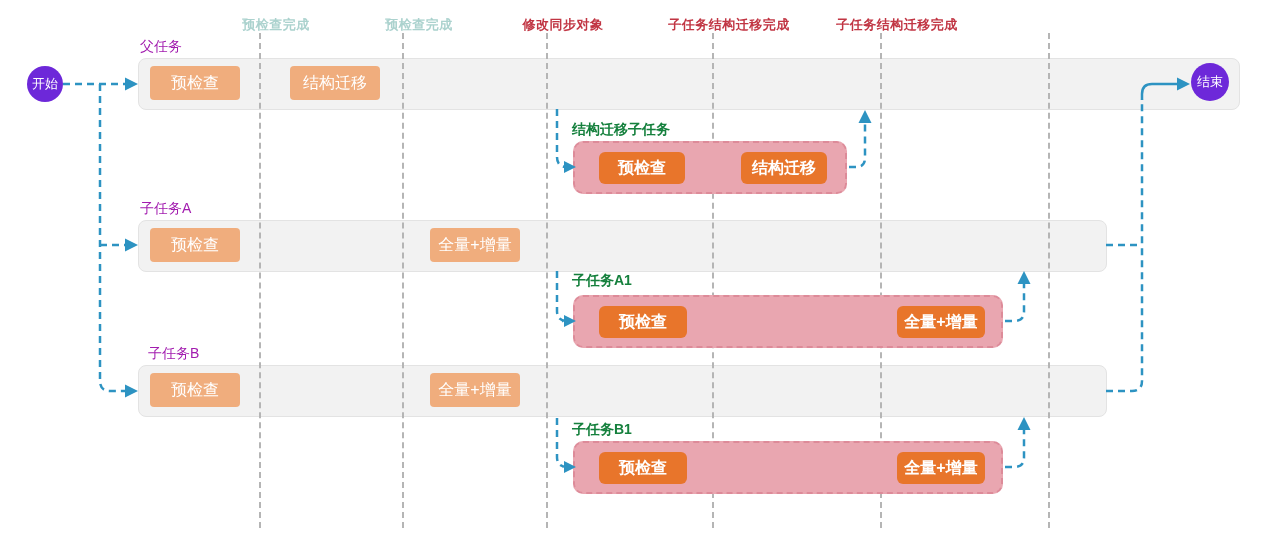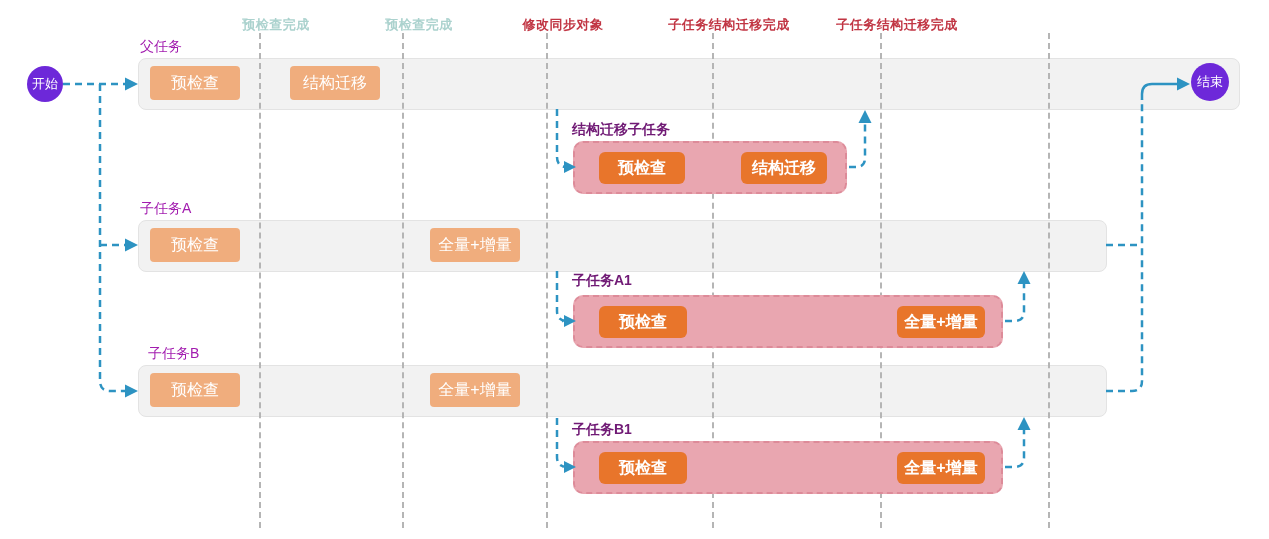--- a/index.html
+++ b/index.html
@@ -27,21 +27,21 @@
     position:absolute;display:flex;align-items:center;justify-content:center;
     color:#fff;font-size:16px;font-weight:500;border-radius:4px;z-index:4;white-space:nowrap;
   }
   .chip.light{background:#f0ad7d;}
   .chip.dark{background:#e8752b;border-radius:6px;font-weight:600;}
   .pinkbox{
     position:absolute;background:#e9a6b0;border:2px dashed #dd8b99;border-radius:10px;
     box-sizing:border-box;z-index:2;
   }
   .pink-label{
-    position:absolute;font-size:14px;font-weight:600;color:#701a75;white-space:nowrap;z-index:3;
+    position:absolute;font-size:14px;font-weight:600;color:#15803d;white-space:nowrap;z-index:3;
   }
   .node{
     position:absolute;border-radius:50%;background:#6d28d9;color:#fff;
     display:flex;align-items:center;justify-content:center;font-size:13px;z-index:5;
   }
   #arrow-layer{position:absolute;left:0;top:0;z-index:6;pointer-events:none;}
 </style>
 </head>
 <body>
 

